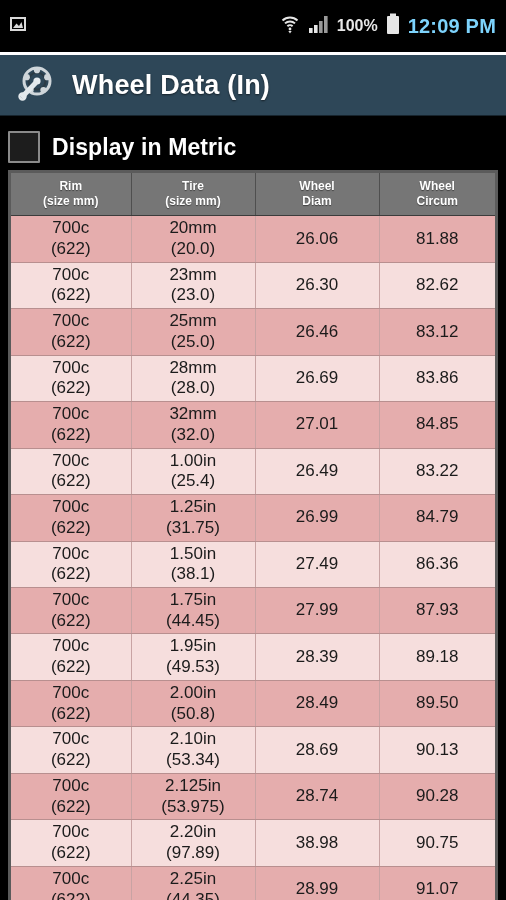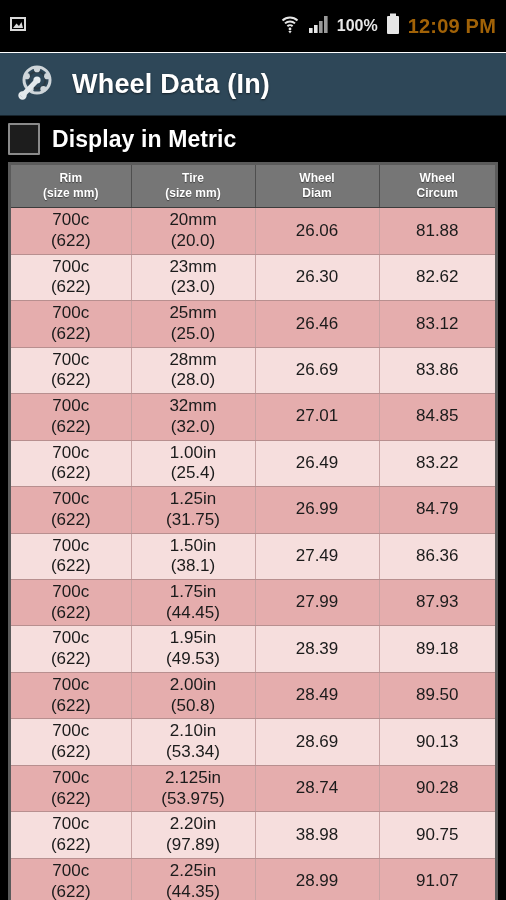--- a/index.html
+++ b/index.html
@@ -6,38 +6,38 @@
   html,body { width:506px; height:900px; overflow:hidden; background:#000; }
   body { font-family:"Liberation Sans", sans-serif; }
 
   
   .statusbar {
     height:52px; width:100%; background:#000; position:relative;
     display:flex; align-items:center; padding:0 10px 0 8px;
   }
   .sb-left { display:flex; align-items:center; gap:4px; }
   .sb-right { margin-left:auto; display:flex; align-items:center; gap:7px; }
-  .sb-text { color:#a16207; font-size:20px; font-weight:bold; letter-spacing:.2px; }
+  .sb-text { color:#7dd3fc; font-size:20px; font-weight:bold; letter-spacing:.2px; }
   .sb-pct { color:#e8e8e8; font-size:16px; font-weight:bold; }
   .ic { display:block; }
 
   
   .titlebar {
     height:64px; background:#2e4758; display:flex; align-items:center;
-    padding-left:14px; border-top:1px solid #ffffff; border-bottom:1px solid #17242d;
+    padding-left:14px; border-top:3px solid #ffffff; border-bottom:1px solid #17242d;
   }
   .app-icon { width:42px; height:42px; flex:0 0 42px; }
   .app-title {
     color:#ffffff; font-size:27px; font-weight:bold; margin-left:16px;
     letter-spacing:.2px; text-shadow:0 1px 2px rgba(0,0,0,.55);
   }
 
   
   .metricrow {
-    height:46px; background:#000; display:flex; align-items:center; padding-left:8px;
+    height:46px; background:#000; display:flex; align-items:center; padding-left:8px;margin-top:8px;
   }
   .checkbox {
     width:32px; height:32px; flex:0 0 32px; background:#1d1d1d;
     border:2px solid #8a8a8a; border-radius:1px;
   }
   .metric-label {
     color:#ffffff; font-size:23px; font-weight:bold; margin-left:12px; letter-spacing:.1px;
   }
 
   

